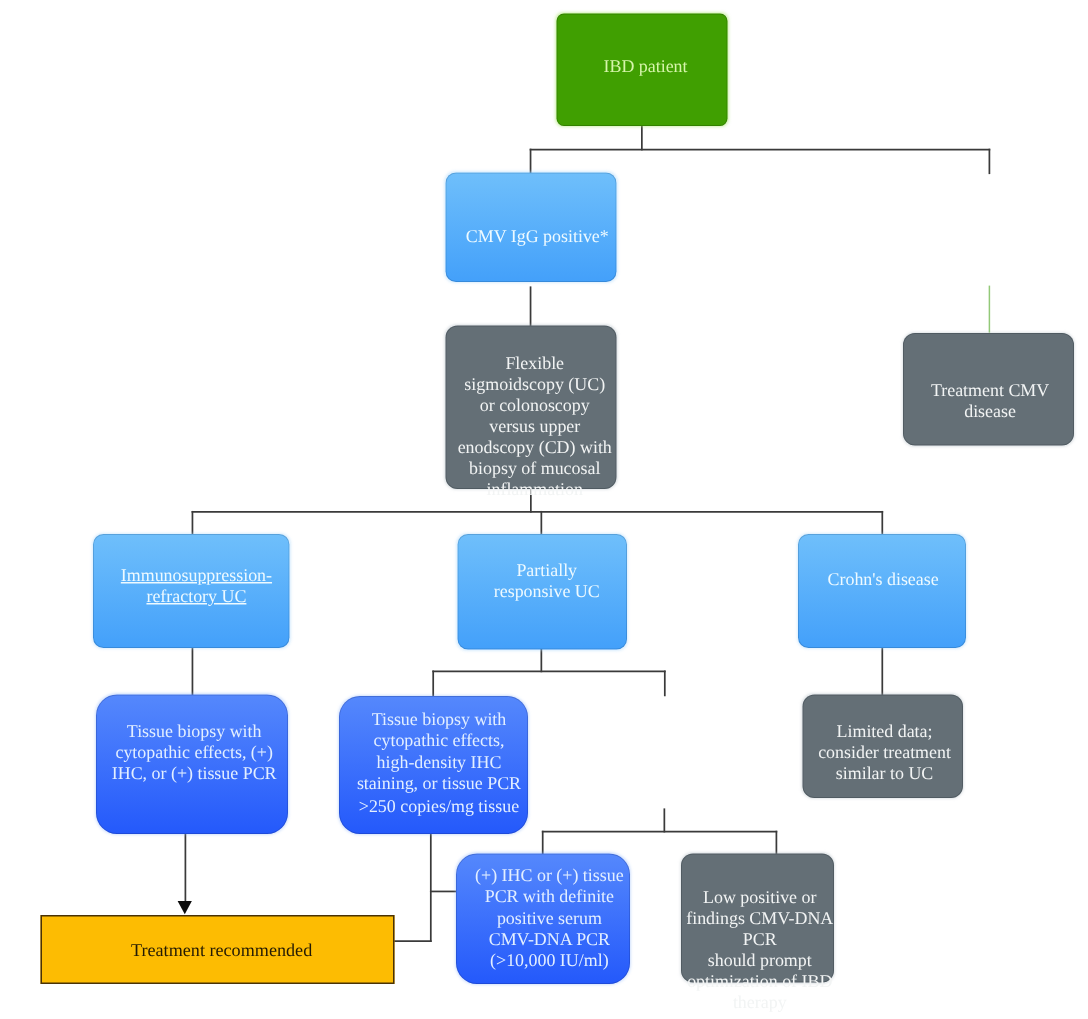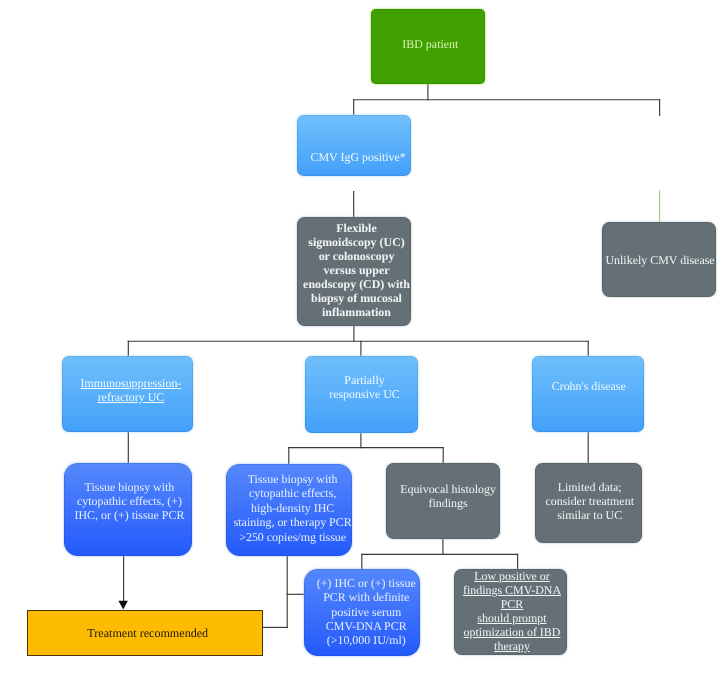--- a/index.html
+++ b/index.html
@@ -64,42 +64,42 @@
   <polygon points="118.4,600.7 127.9,600.7 123.2,609.5" fill="#0d0d0d"></polygon>
   <polygon points="260.8,622.5 260.8,632.3 249.8,627.4" fill="#0d0d0d"></polygon>
 </svg>
 
 <div class="node k-green glow-green" style="left:371.2px;top:9px;width:113.4px;height:75px;padding-top:28.47px;">
   <span class="lbl" style="transform:translateX(2.65px);">
         <i>IBD patient</i>
       </span>
 </div>
 
-<div class="node k-lightblue glow-blue" style="left:296.7px;top:114.8px;width:114.0px;height:61px;padding-top:35.07px;">
+<div class="node k-lightblue glow-blue" style="left:296.7px;top:114.8px;width:114.0px;height:73px;padding-top:35.07px;">
   <span class="lbl" style="transform:translateX(4.20px);">
         <i>CMV IgG positive*</i>
       </span>
 </div>
 
 
-<div class="node k-gray glow-gray" style="left:297.2px;top:216.6px;width:113.4px;height:109.4px;padding-top:4px;font-weight:bold;">
+<div class="node k-gray glow-gray" style="left:297.2px;top:216.6px;width:113.4px;height:109.4px;padding-top:18px;">
   <span class="lbl" style="transform:translateX(2.80px);">
     <i>Flexible</i>
         <i>sigmoidscopy (UC)</i>
         <i>or colonoscopy</i>
         <i>versus upper</i>
         <i>enodscopy (CD) with</i>
         <i>biopsy of mucosal</i>
         <i>inflammation</i>
   </span>
 </div>
 
 <div class="node k-gray glow-gray" style="left:602.3px;top:221.8px;width:113.7px;height:75.7px;padding-top:30.97px;">
   <span class="lbl" style="transform:translateX(1.20px);">
-        <i>Unlikely CMV disease</i>
+        <i>Treatment CMV disease</i>
       </span>
 </div>
 
 <div class="node k-lightblue glow-blue" style="left:62.4px;top:356.3px;width:131.1px;height:75.6px;padding-top:19.37px;">
   <span class="lbl" style="transform:translateX(3.40px);text-decoration:underline;">
     <i>Immunosuppression-</i>
         <i>refractory UC</i>
   </span>
 </div>
 
@@ -122,51 +122,45 @@
         <i>cytopathic effects, (+)</i>
         <i>IHC, or (+) tissue PCR</i>
   </span>
 </div>
 
 <div class="node k-blue glow-dblue" style="left:226.3px;top:463.7px;width:125.3px;height:92.3px;padding-top:7.97px;line-height:14.4px;">
   <span class="lbl" style="transform:translateX(4.00px);">
     <i>Tissue biopsy with</i>
         <i>cytopathic effects,</i>
         <i>high-density IHC</i>
-        <i>staining, or therapy PCR</i>
+        <i>staining, or tissue PCR</i>
         <i>&gt;250 copies/mg tissue</i>
   </span>
 </div>
 
-<div class="node k-gray glow-gray" style="left:386.1px;top:463.1px;width:113.5px;height:76.4px;padding-top:18.67px;">
-  <span class="lbl" style="transform:translateX(5.30px);">
-    <i>Equivocal histology</i>
-        <i>findings</i>
-  </span>
-</div>
 
-<div class="node k-gray glow-gray" style="left:534.6px;top:463.3px;width:107.2px;height:80px;padding-top:17.07px;">
+<div class="node k-gray glow-gray" style="left:534.6px;top:463.3px;width:107.2px;height:69px;padding-top:17.07px;">
   <span class="lbl" style="transform:translateX(1.10px);">
     <i>Limited data;</i>
         <i>consider treatment</i>
         <i>similar to UC</i>
   </span>
 </div>
 
 <div class="node k-blue glow-dblue" style="left:304.2px;top:569.3px;width:115.7px;height:86.9px;padding-top:6.22px;line-height:14.3px;">
   <span class="lbl" style="transform:translateX(4.40px);">
     <i>(+) IHC or (+) tissue</i>
         <i>PCR with definite</i>
         <i>positive serum</i>
         <i>CMV-DNA PCR</i>
         <i>(&gt;10,000 IU/ml)</i>
   </span>
 </div>
 
-<div class="node k-gray glow-gray" style="left:454.4px;top:569.2px;width:113px;height:85.6px;padding-top:0;text-decoration:underline;">
+<div class="node k-gray glow-gray" style="left:454.4px;top:569.2px;width:102px;height:85.6px;padding-top:22px;">
   <span class="lbl" style="transform:translateX(1.50px);">
     <i>Low positive or</i>
         <i>findings CMV-DNA PCR</i>
         <i>should prompt</i>
         <i>optimization of IBD</i>
         <i>therapy</i>
   </span>
 </div>
 
 <div class="node k-orange" style="left:8.1px;top:609.6px;width:235.8px;height:46.4px;padding-top:15.47px;margin-left:19px;">

